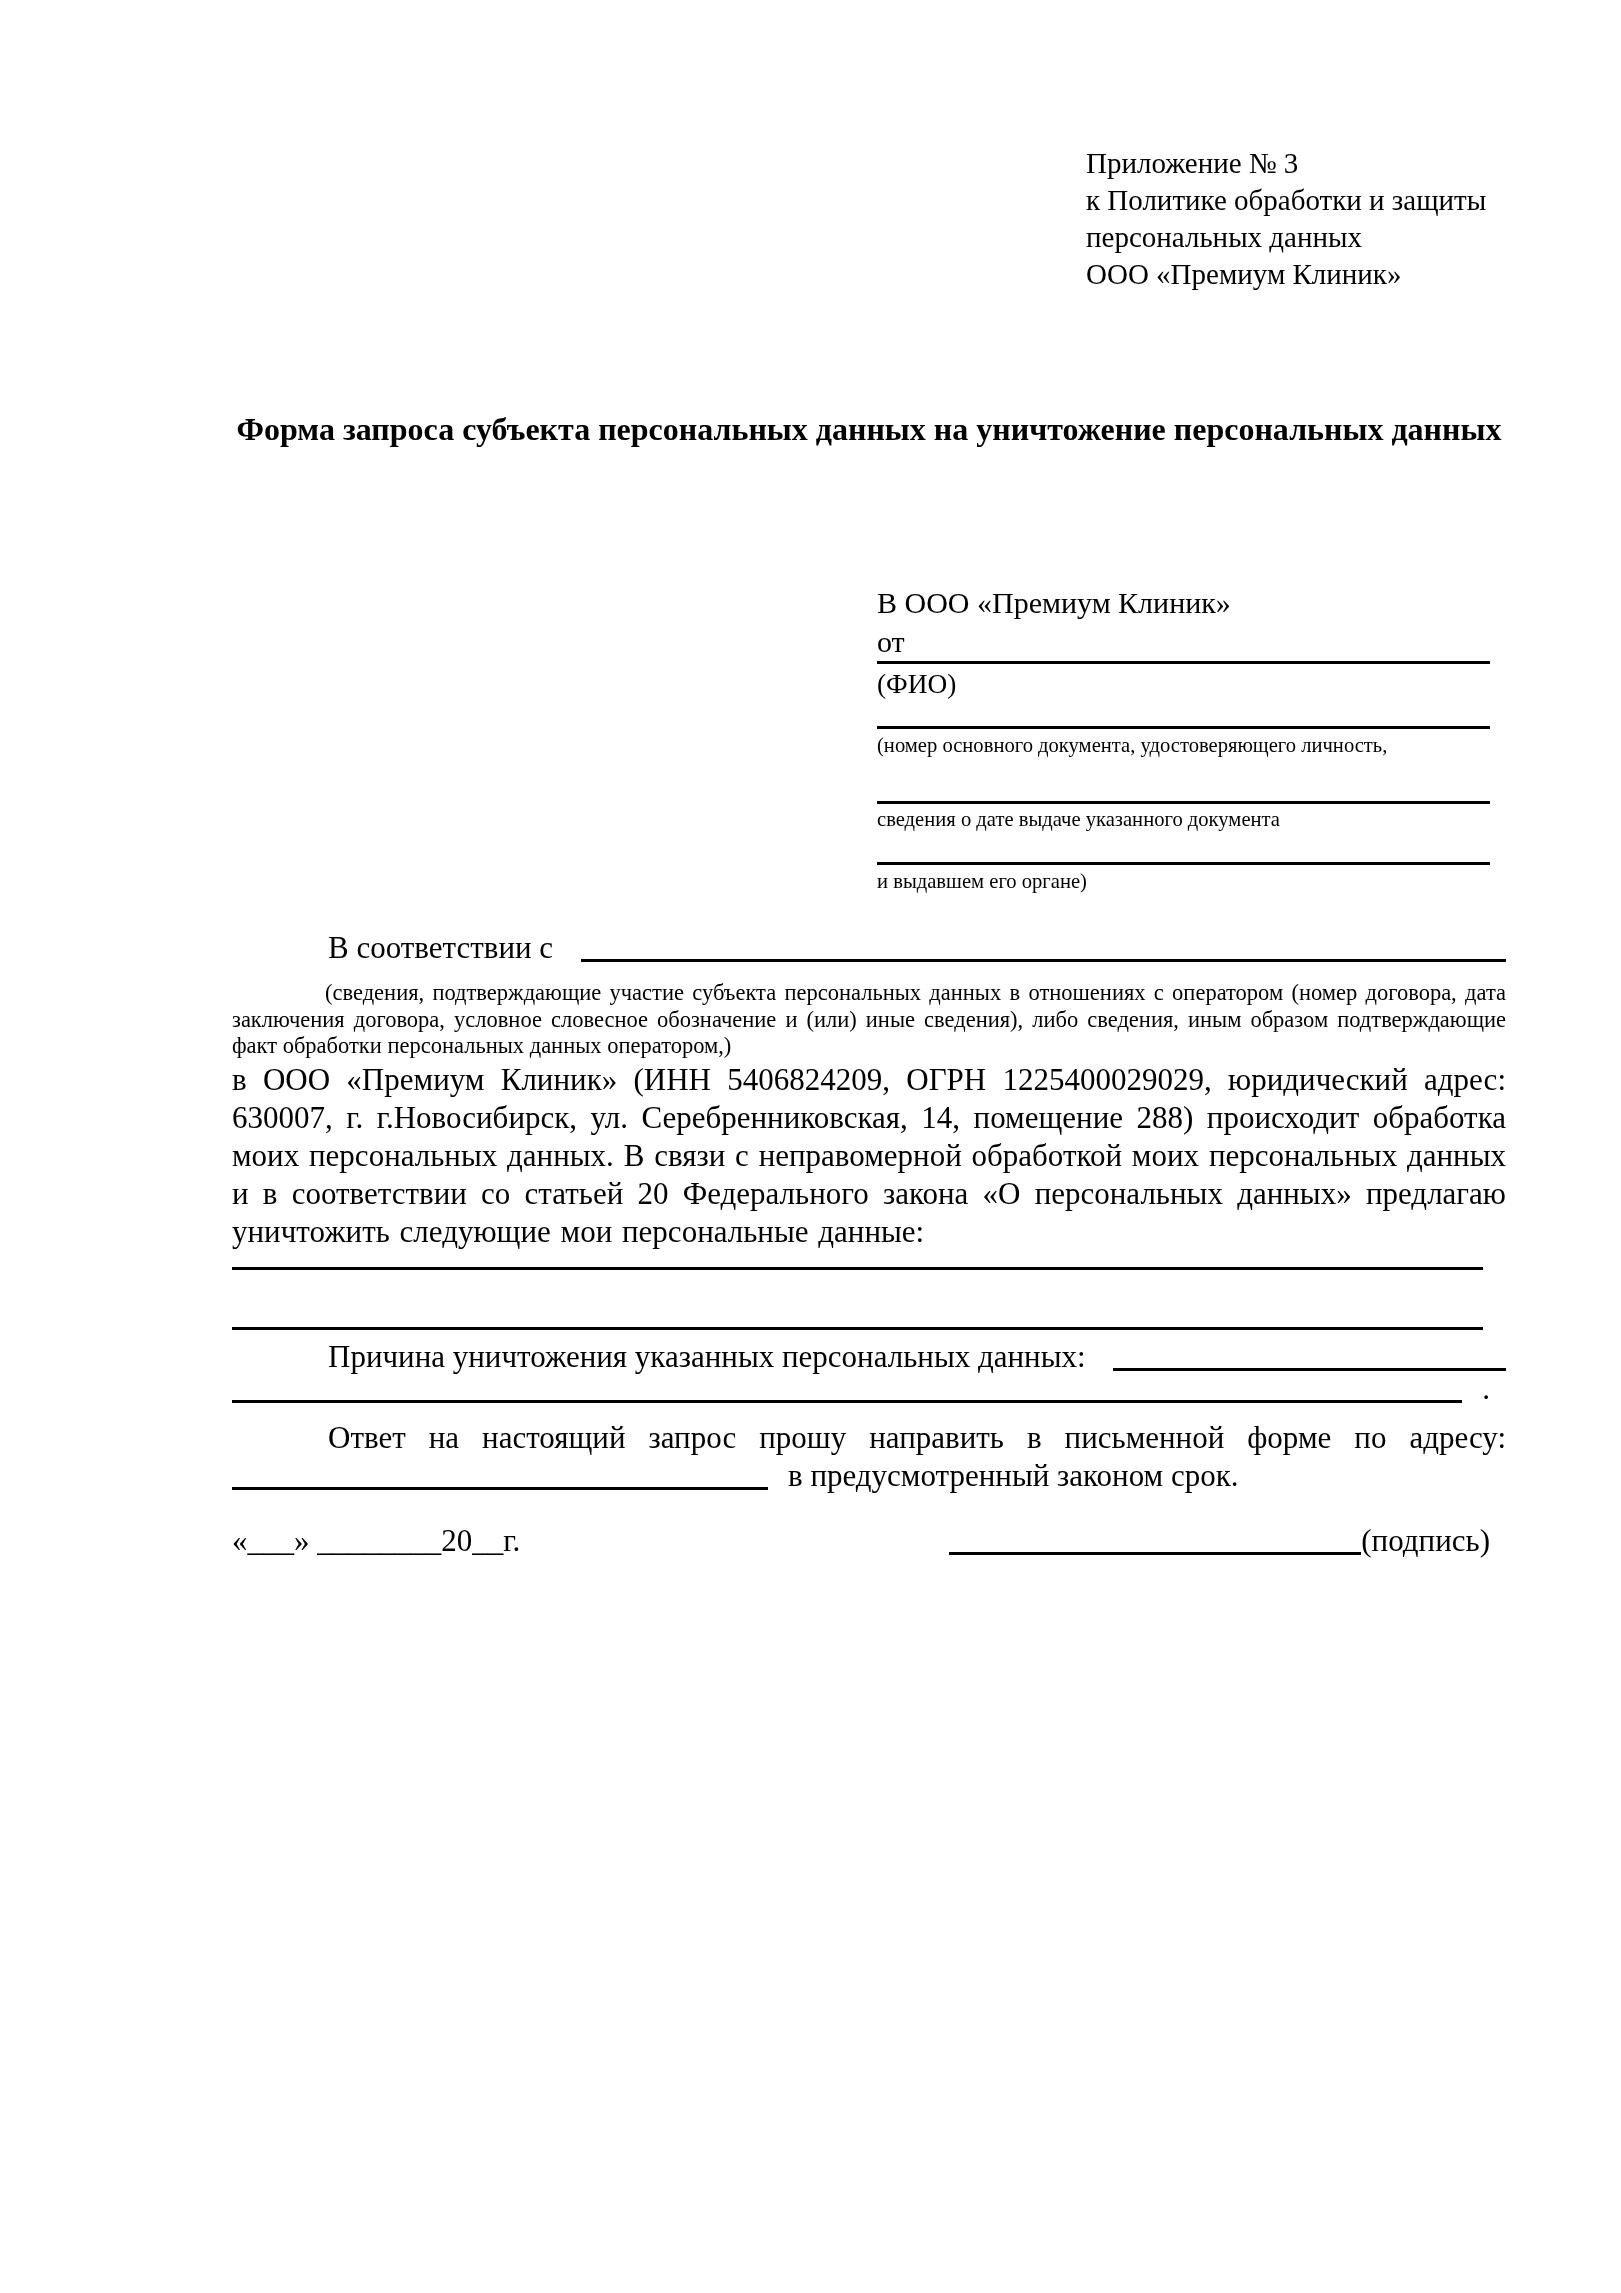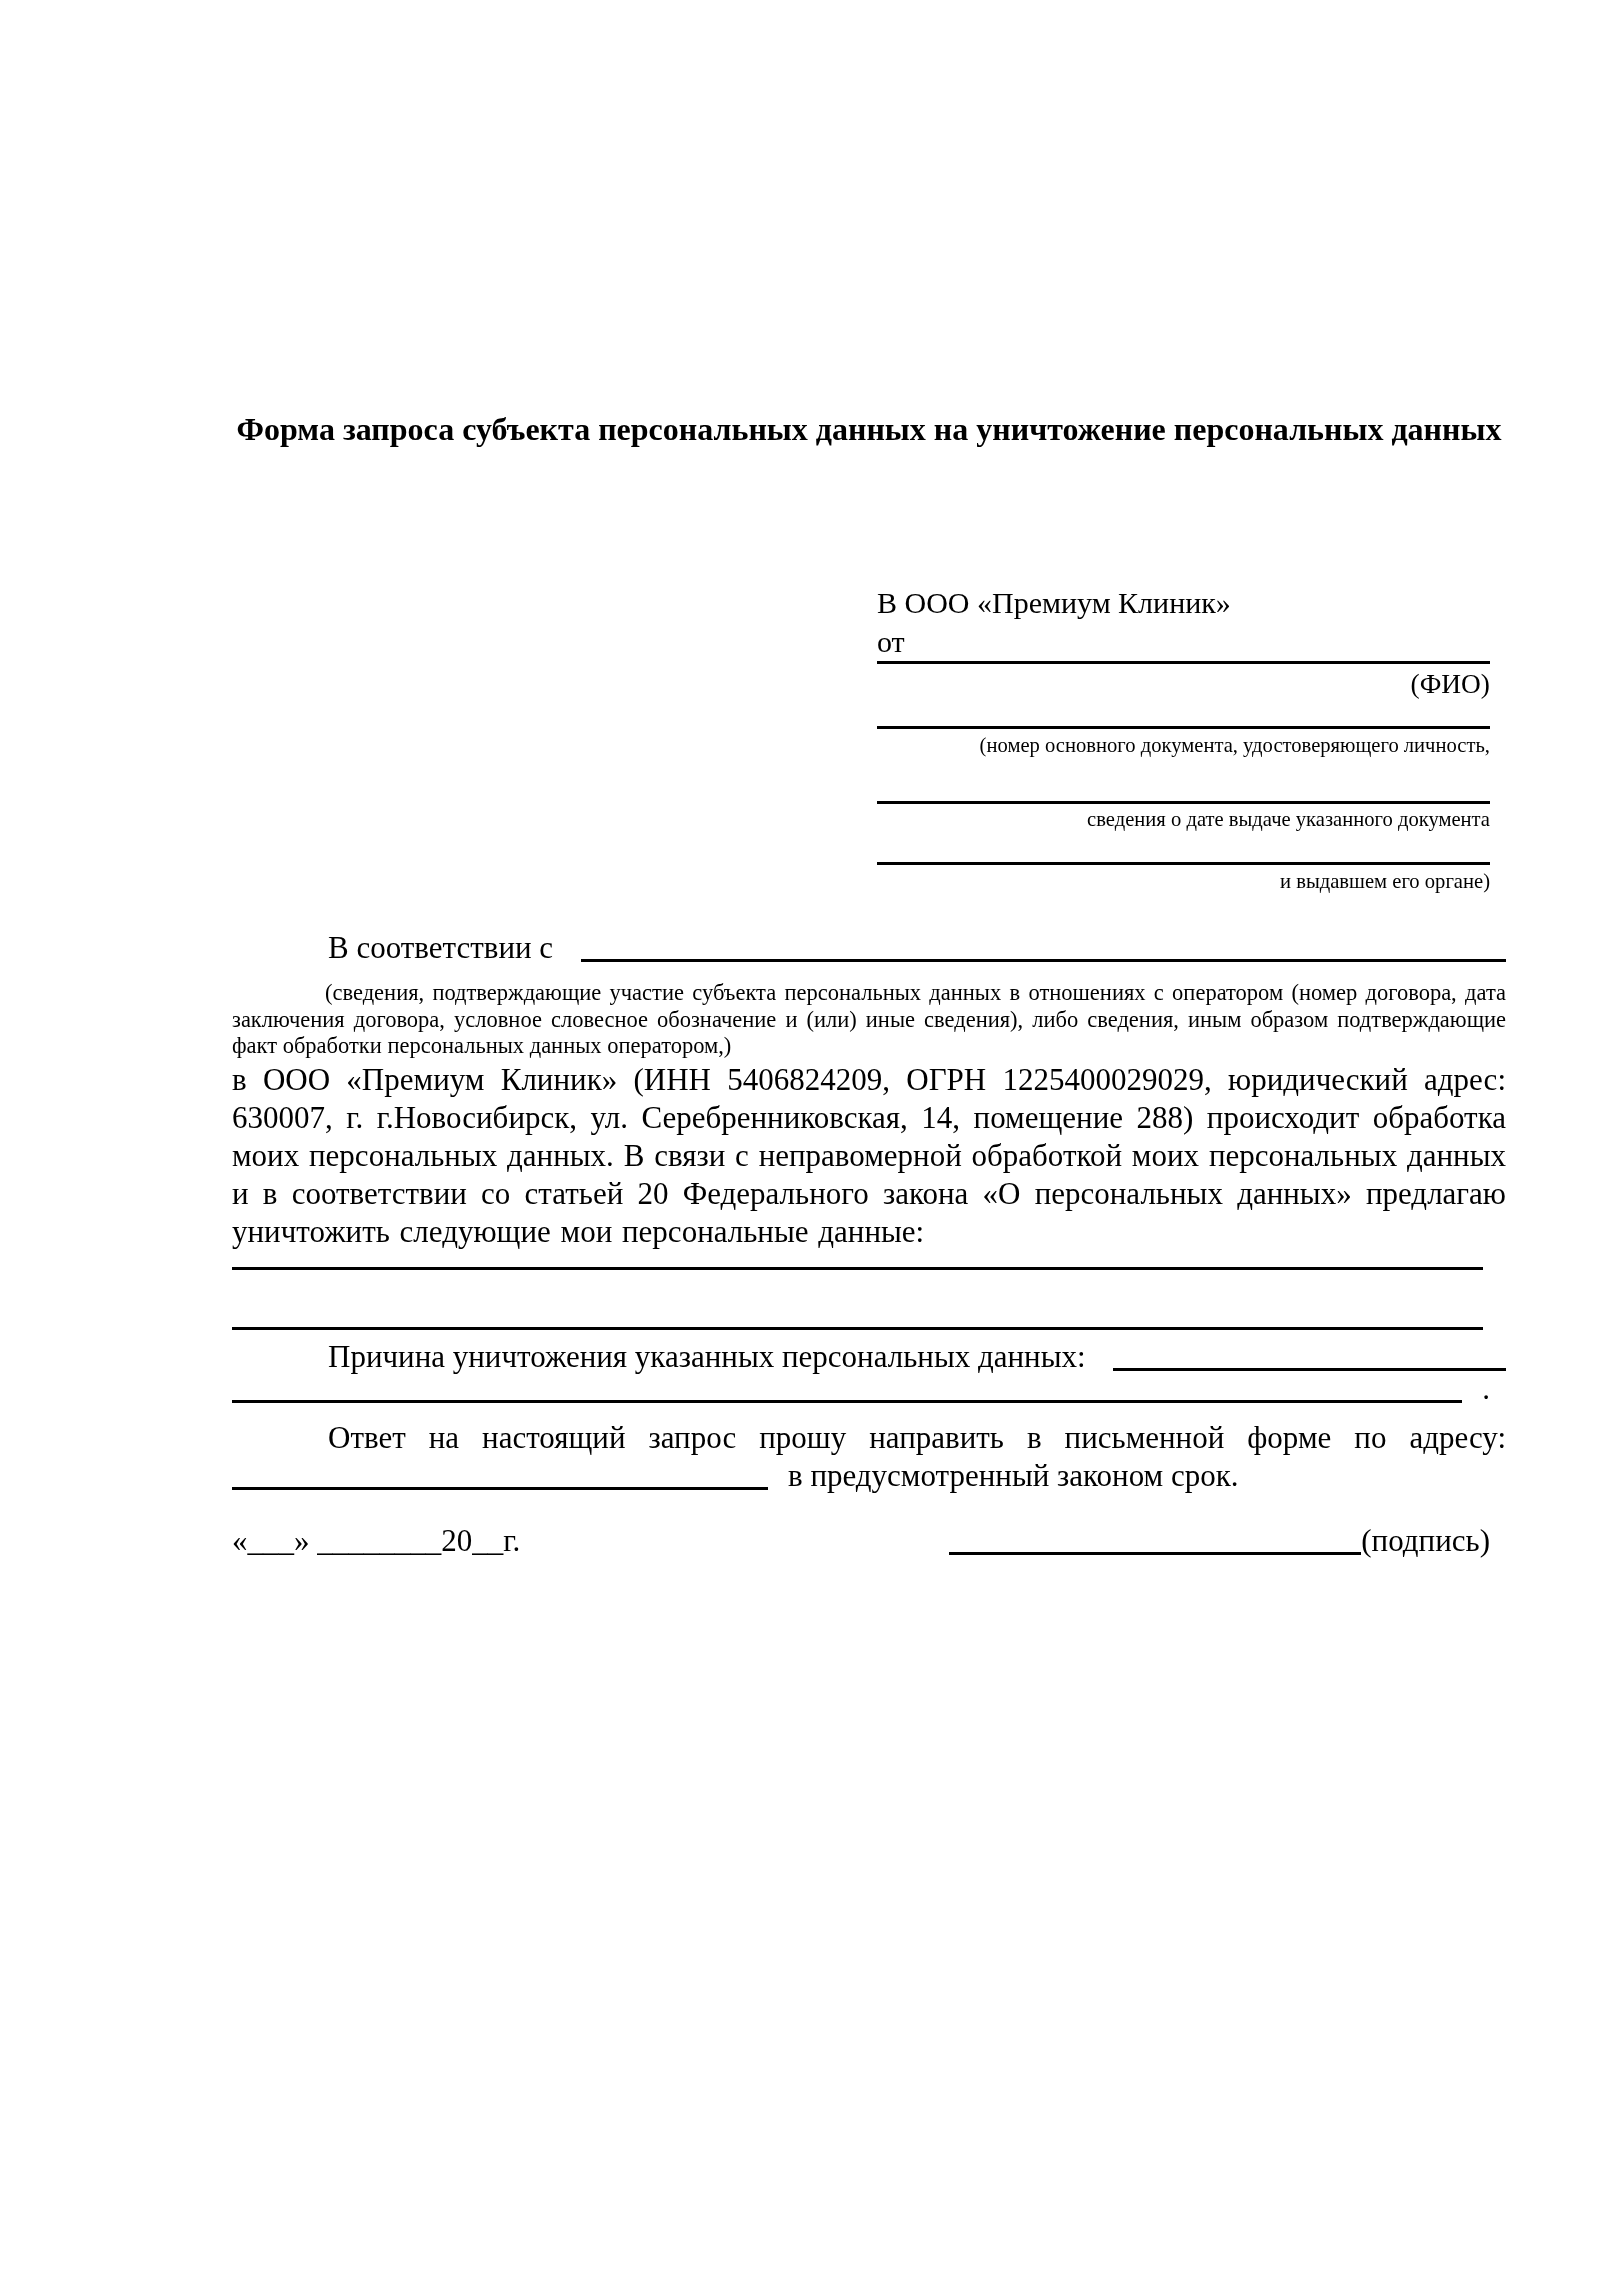--- a/index.html
+++ b/index.html
@@ -45,21 +45,21 @@
     height: 323px;
     font-size: 30px;
     line-height: 39px;
   }
   .addressee .abs { position: absolute; left: 0; width: 100%; }
   .fill-line {
     border-bottom: 3.9px solid #000;
     height: 0;
   }
   .fill-caption {
-    text-align: right;
+    text-align: left;
     font-size: 20.6px;
     line-height: 24.5px;
   }
   .fill-caption.big { font-size: 27.4px; line-height: 31px; }
 
   
   .body-row {
     position: absolute;
     left: 232px;
     width: 1274px;
@@ -120,20 +120,26 @@
     border-bottom: 3.9px solid #000;
     height: 0;
     margin-bottom: 4.9px;
   }
 </style>
 </head>
 <body>
 
 <div class="page">
 
+  <div class="doc-header">
+    <div>Приложение № 3</div>
+    <div>к Политике обработки и защиты</div>
+    <div>персональных данных</div>
+    <div>ООО «Премиум Клиник»</div>
+  </div>
 
   <div class="doc-title">Форма запроса субъекта персональных данных на уничтожение персональных данных</div>
 
   <div class="addressee">
     <div class="abs" style="top:39px;">от</div>
     <div class="abs" style="top:0;">В ООО «Премиум Клиник»</div>
 
     <div class="abs fill-line" style="top:78px;"></div>
     <div class="abs fill-caption big" style="top:86px;">(ФИО)</div>
 

